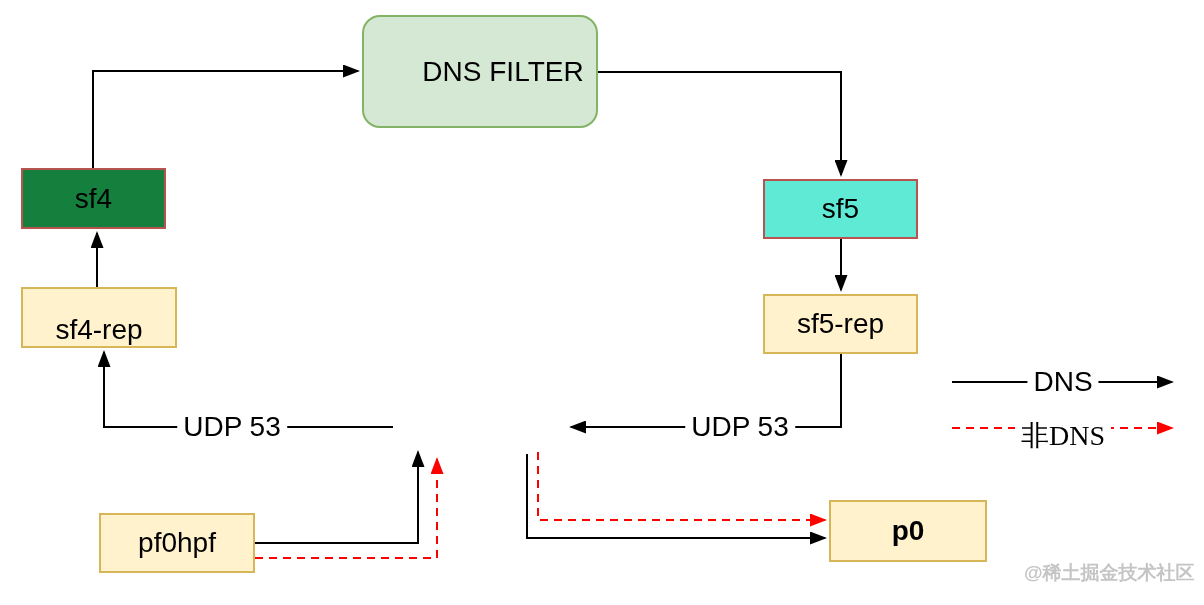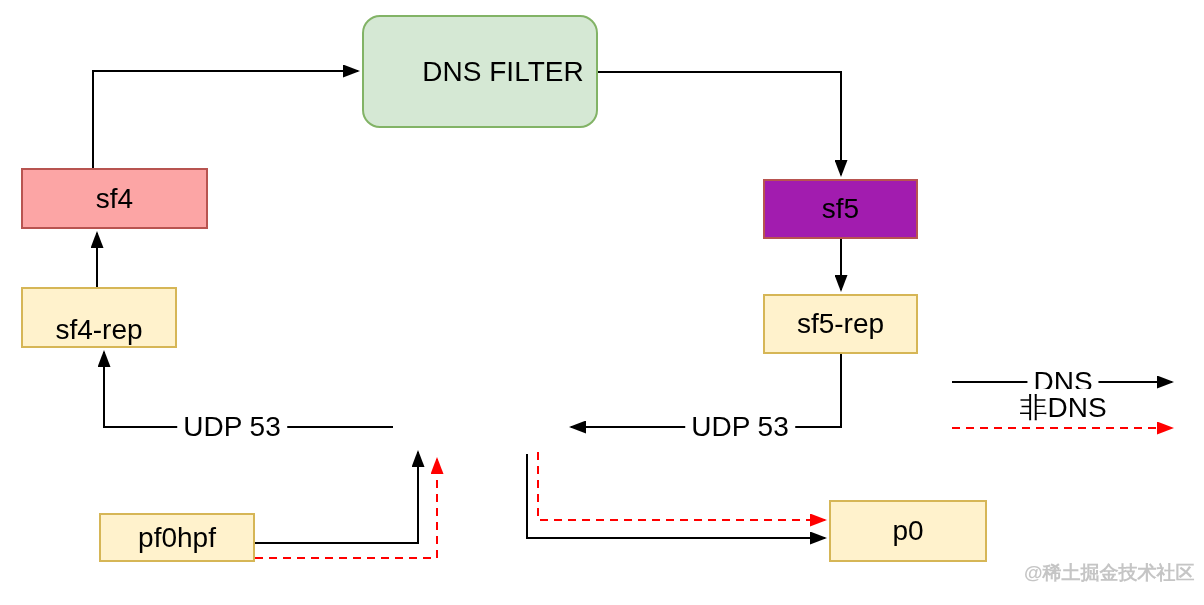--- a/index.html
+++ b/index.html
@@ -14,41 +14,41 @@
   .node {
     position:absolute;
     display:flex; align-items:center; justify-content:center;
     box-sizing:border-box;
     border:2px solid #000;
     font-size:28px; color:#000;
     z-index:2;
     white-space:nowrap;
   }
   #dns-filter { left:362px; top:15px;  width:236px; height:113px; background:#d5e8d4; border-color:#82b366; border-radius:18px;padding-left:46px; }
-  #sf4        { left:21px;  top:168px; width:187px; height:61px;  background:#fca5a5; border-color:#b85450; }
+  #sf4        { left:21px;  top:168px; width:145px; height:61px;  background:#15803d; border-color:#b85450; }
   #sf4-rep    { left:21px;  top:287px; width:156px; height:61px;  background:#fff2cc; border-color:#d6b656;align-items:flex-end; }
-  #sf5        { left:763px; top:179px; width:155px; height:60px;  background:#a21caf; border-color:#b85450; }
+  #sf5        { left:763px; top:179px; width:155px; height:60px;  background:#5eead4; border-color:#b85450; }
   #sf5-rep    { left:763px; top:294px; width:155px; height:60px;  background:#fff2cc; border-color:#d6b656; }
   #ovs-test   { left:393px; top:392px; width:174px; height:68px;  background:#dae8fc; border-color:#6c8ebf; border-radius:50%; }
-  #pf0hpf     { left:99px;  top:513px; width:156px; height:49px;  background:#fff2cc; border-color:#d6b656; }
-  #p0         { left:829px; top:500px; width:158px; height:62px;  background:#fff2cc; border-color:#d6b656; }
+  #pf0hpf     { left:99px;  top:513px; width:156px; height:60px;  background:#fff2cc; border-color:#d6b656; }
+  #p0         { left:829px; top:500px; width:158px; height:62px;  background:#fff2cc; border-color:#d6b656;font-weight:bold; }
   .edge-label {
     position:absolute;
     transform:translate(-50%,-50%);
     background:#ffffff;
     font-size:28px; color:#000;
     padding:0 6px;
     z-index:3;
     white-space:nowrap;
     text-align:right;
   }
   #udp-left     { left:232px;  top:427px; }
   #udp-right    { left:740px;  top:427px; }
   #legend-dns   { left:1063px; top:382px; }
-  #legend-nondns{ left:1063px; top:408px; }
+  #legend-nondns{ left:1063px; top:436px;font-family:Liberation Serif, serif; }
   .watermark {
     position:absolute;
     left:1024px; top:560px;
     font-size:19px;
     color:#c5c5c5;
     z-index:3;
     white-space:nowrap;
     font-weight:bold;
   }
 </style>

